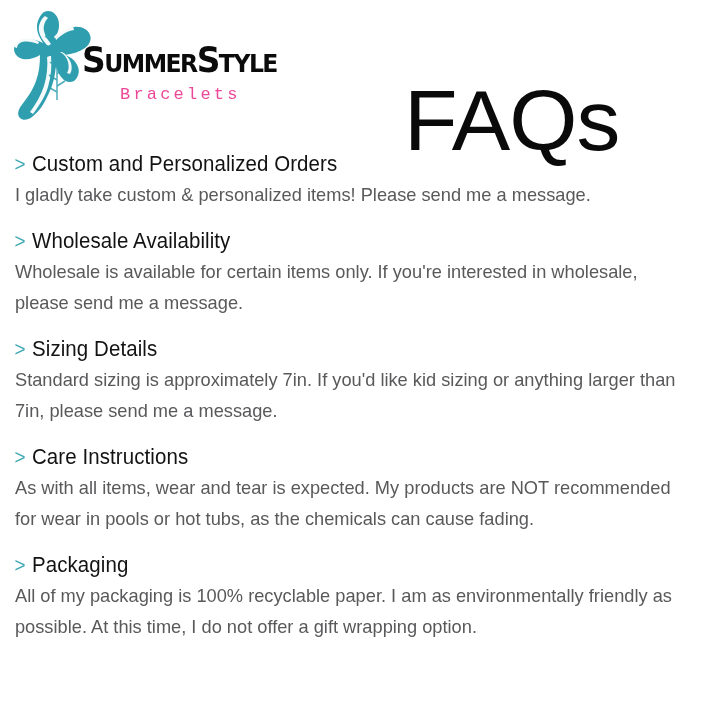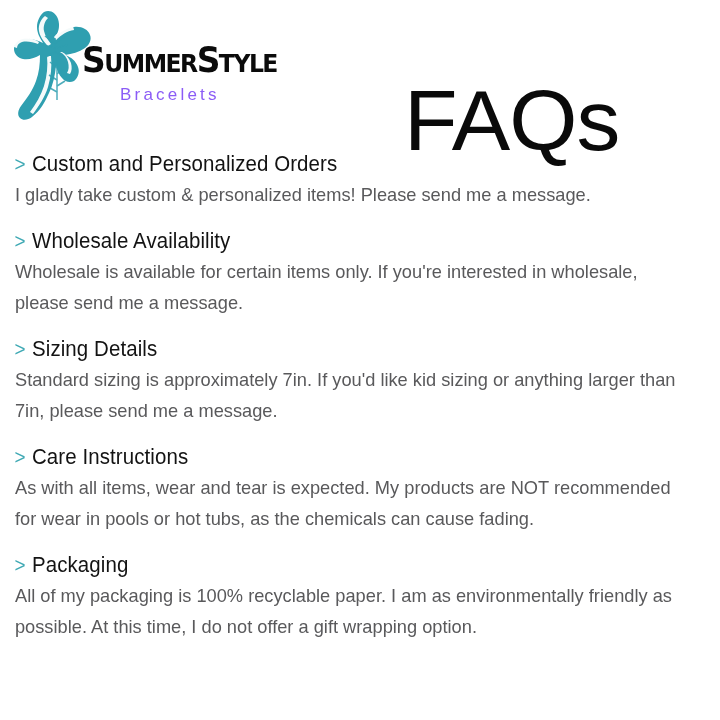--- a/index.html
+++ b/index.html
@@ -66,25 +66,25 @@
     white-space: nowrap;
     font-variant: small-caps;
     transform: scaleX(0.94);
     transform-origin: left center;
   }
 
   .wordmark-sub {
     display: block;
     margin-top: 5px;
     margin-left: 38px;
-    font-family: Liberation Sans, sans-serif;
+    font-family: Liberation Mono, monospace;
     font-size: 17px;
     line-height: 20px;
     letter-spacing: 3.2px;
-    color: #8b5cf6;
+    color: #ec4899;
     white-space: nowrap;
   }
 
   .faq-title {
     position: absolute;
     left: 404px;
     top: 14px;
     font-family: "Liberation Sans", sans-serif;
     font-weight: 300;
     font-size: 86px;

